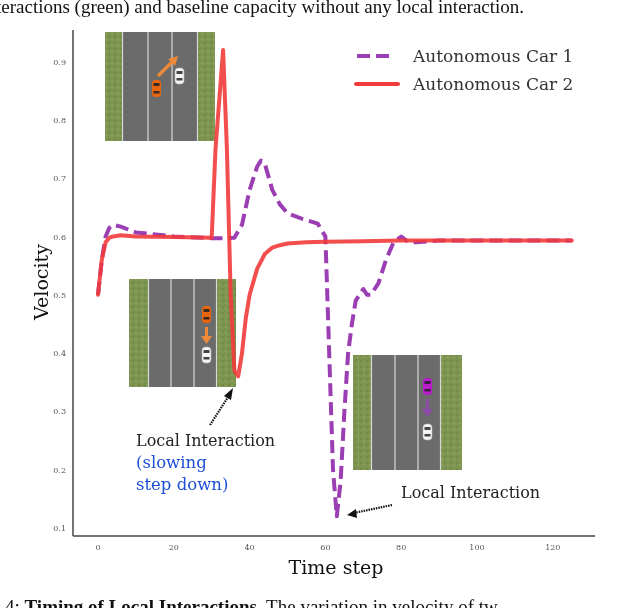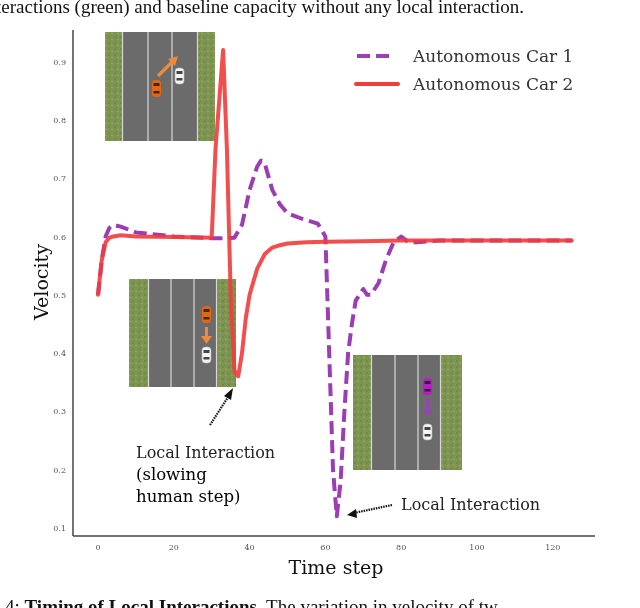--- a/index.html
+++ b/index.html
@@ -4,22 +4,22 @@
 <style>
   html,body{margin:0;padding:0;background:#fff;}
   body{width:640px;height:608px;position:relative;overflow:hidden;font-family:"Liberation Serif","DejaVu Serif",serif;color:#222;}
   .caption-top{position:absolute;left:0;top:-4px;white-space:nowrap;font-size:19px;font-family:"Liberation Serif",serif;color:#111;left:-4px;}
   .caption-bottom{position:absolute;left:-14px;top:596px;white-space:nowrap;font-size:19px;color:#111;}
   .caption-bottom b{font-weight:bold;}
   svg{position:absolute;left:0;top:0;}
   .tick{font-size:8px;fill:#555;font-family:"DejaVu Serif",serif;}
   .axis-title{font-size:19px;fill:#111;font-family:"DejaVu Serif",serif;}
   .legend-text{font-size:17px;fill:#333;font-family:"DejaVu Serif",serif;}
-  .anno{position:absolute;font-family:"DejaVu Serif",serif;color:#222;font-size:16px;line-height:22px;margin-top:12px;}
-  .anno .sub{font-size:16.5px;color:#000000;}
+  .anno{position:absolute;font-family:"DejaVu Serif",serif;color:#222;font-size:16px;line-height:22px;}
+  .anno .sub{font-size:16.5px;color:#1d4ed8;}
 </style>
 </head>
 <body>
 
 <div class="caption-top">teractions (green) and baseline capacity without any local interaction.</div>
 
 <svg id="chart" width="640" height="608">
   <defs>
     <pattern id="grass" width="6" height="6" patternUnits="userSpaceOnUse">
       <rect width="6" height="6" fill="#7D9550"></rect>
@@ -139,21 +139,21 @@
     <line x1="357" y1="56" x2="395" y2="56" stroke="#9B3DB3" stroke-width="4" stroke-dasharray="13 6"></line>
     <text class="legend-text" x="413" y="62">Autonomous Car 1</text>
     <line x1="356" y1="84" x2="398" y2="84" stroke="#F23B3B" stroke-width="4" stroke-linecap="round"></line>
     <text class="legend-text" x="413" y="90">Autonomous Car 2</text>
   </g>
 </svg>
 
 <div class="anno" style="left:136px;top:430px;">
   <div>Local Interaction</div>
   <div class="sub">(slowing</div>
-  <div class="sub">human step)</div>
+  <div class="sub">step down)</div>
 </div>
 <div class="anno" style="left:401px;top:482px;">
   <div>Local Interaction</div>
 </div>
 
 <div class="caption-bottom">
   <span>g. 4: </span><b>Timing of Local Interactions</b><span>. The variation in velocity of tw</span>
 </div>
 
 </body></html>

